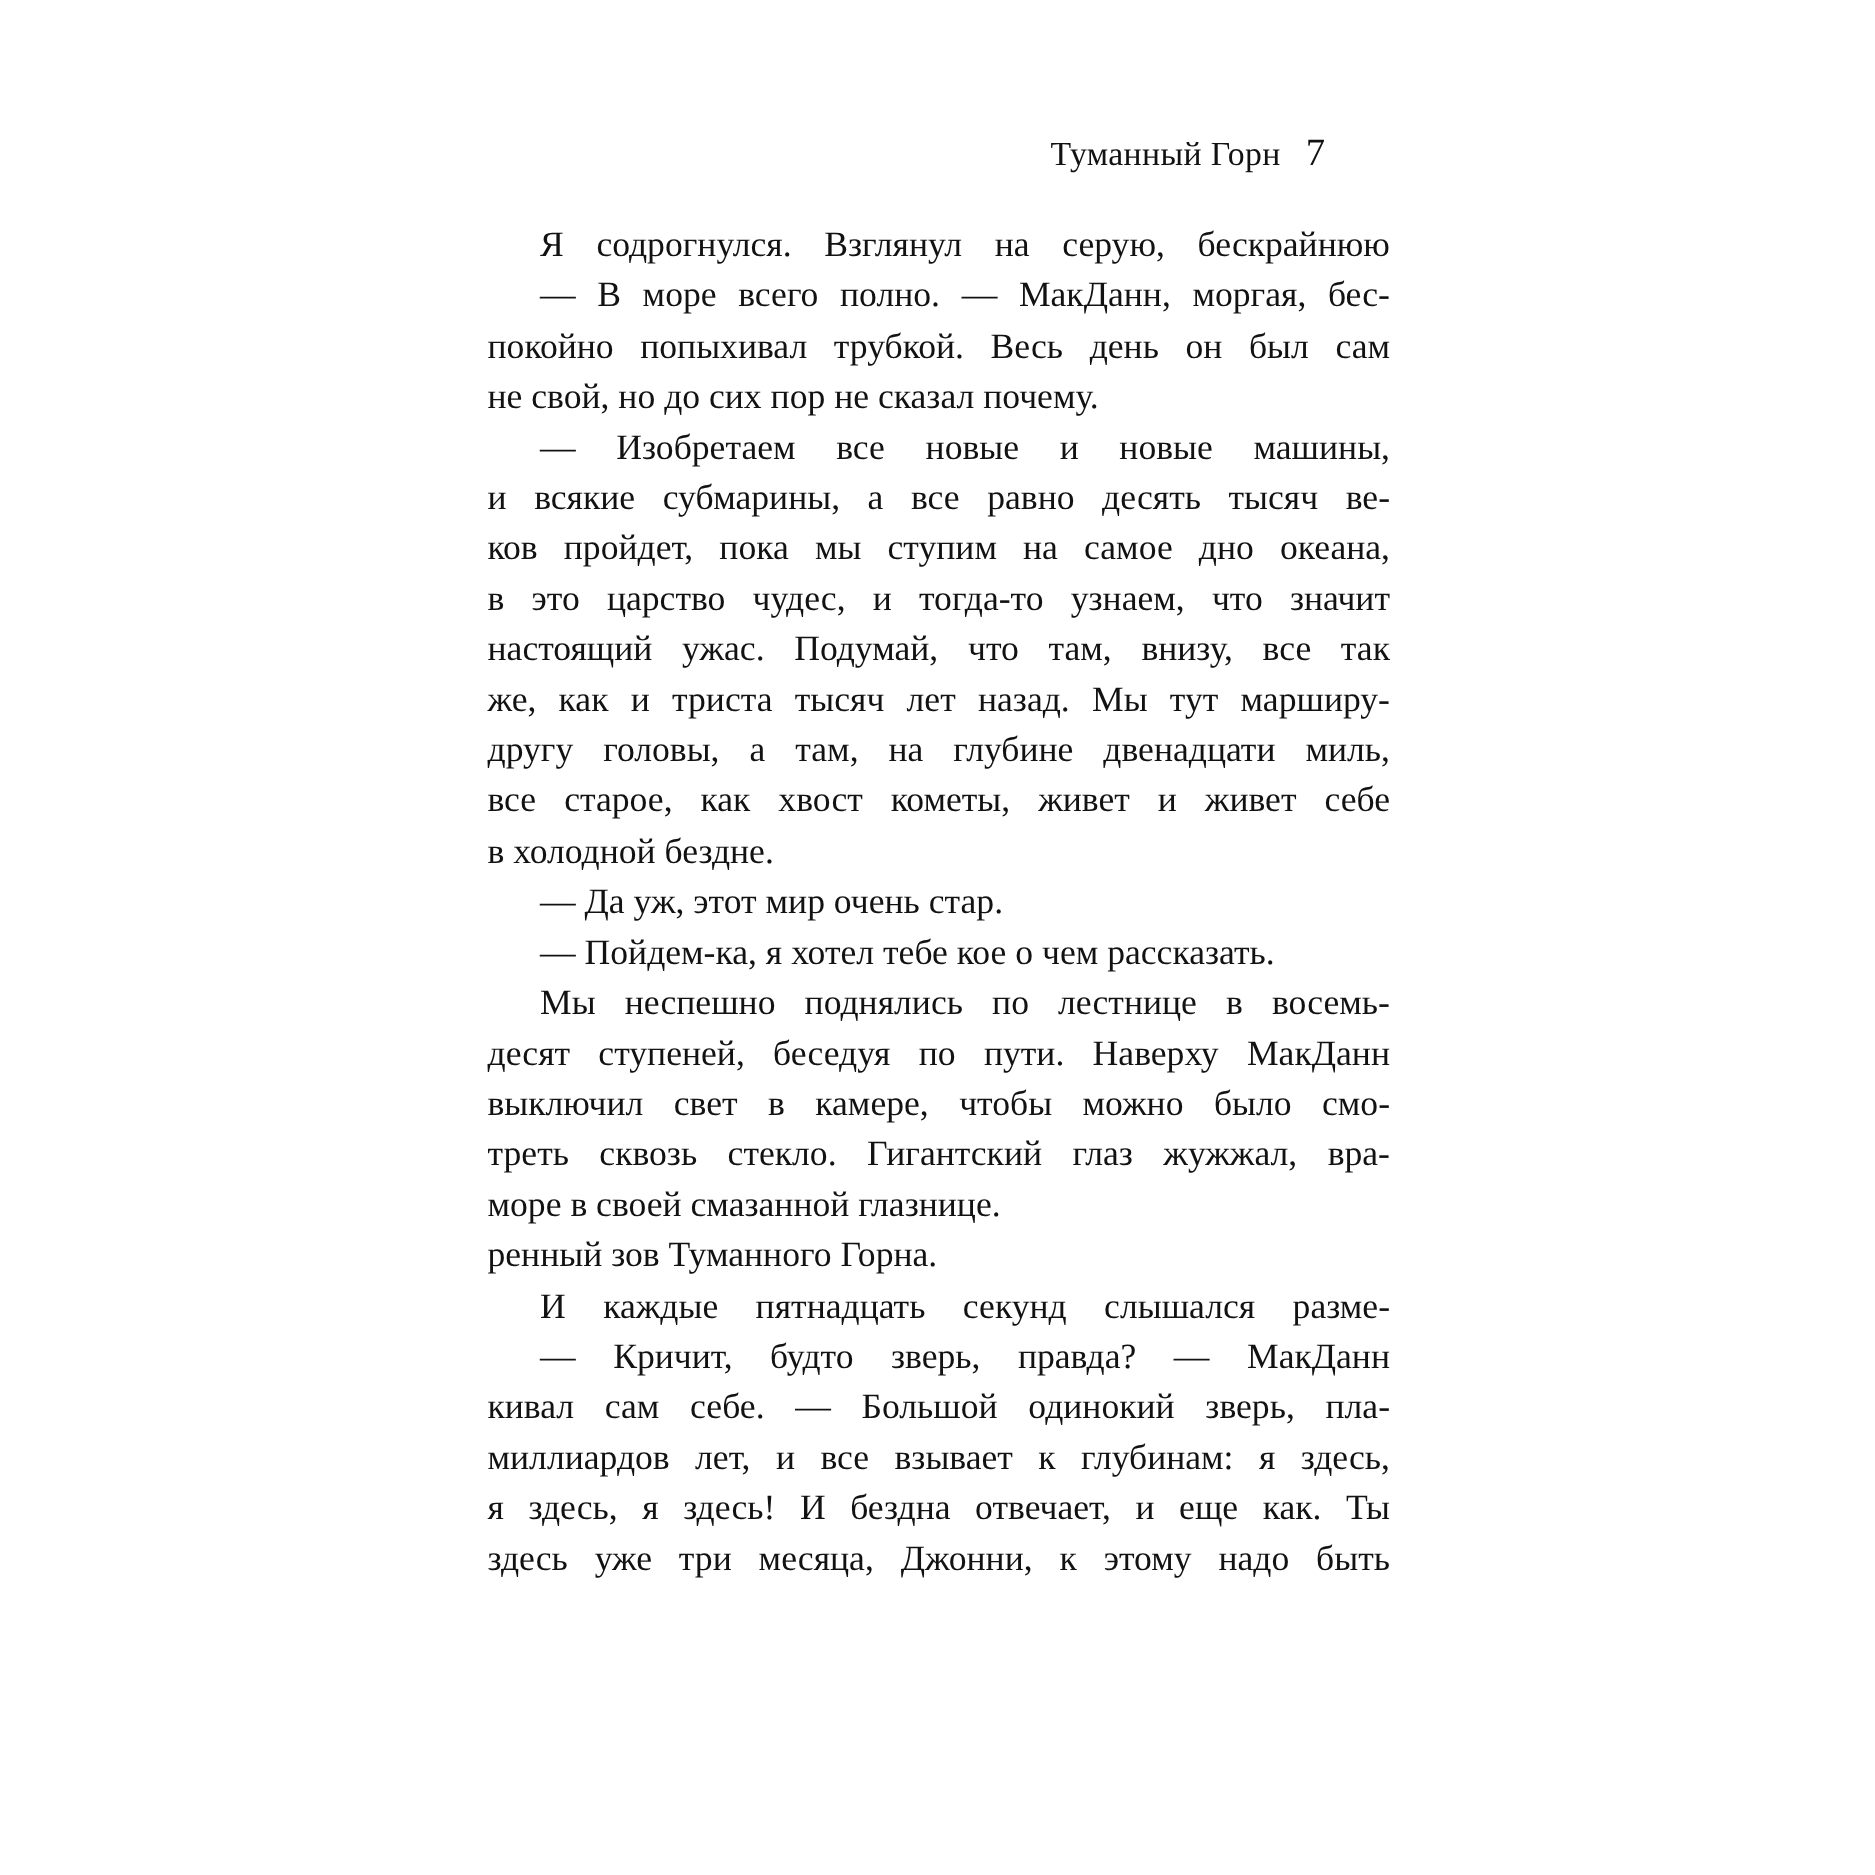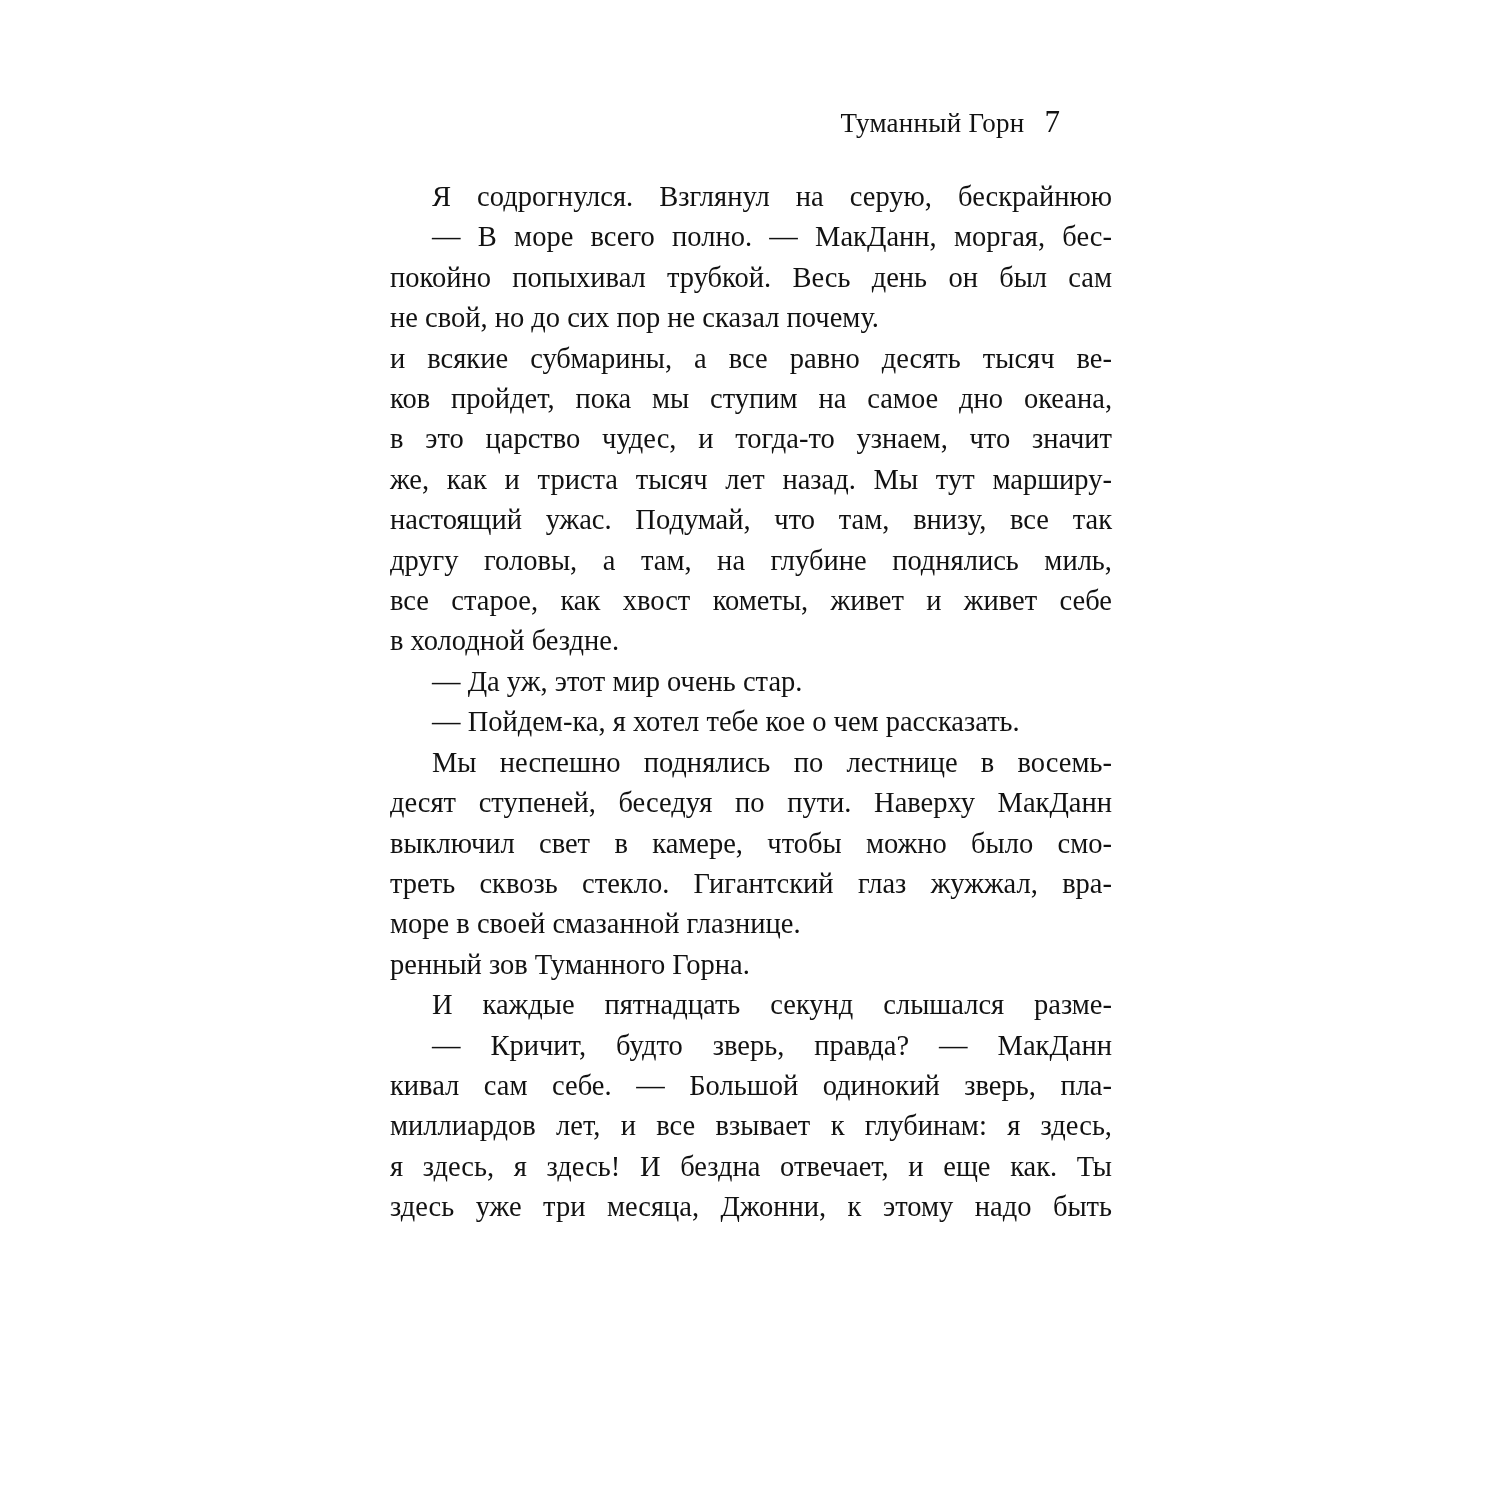--- a/index.html
+++ b/index.html
@@ -68,26 +68,27 @@
     <div class="text-block" id="text-block">
         <div class="para">
           <div class="line first">Я содрогнулся. Взглянул на серую, бескрайнюю</div>
         </div>
         <div class="para">
           <div class="line first">— В море всего полно. — МакДанн, моргая, бес-</div>
           <div class="line">покойно попыхивал трубкой. Весь день он был сам</div>
           <div class="line last">не свой, но до сих пор не сказал почему.</div>
         </div>
         <div class="para">
+          <div class="line first">— Изобретаем все новые и новые машины,</div>
           <div class="line">и всякие субмарины, а все равно десять тысяч ве-</div>
           <div class="line">ков пройдет, пока мы ступим на самое дно океана,</div>
           <div class="line">в это царство чудес, и тогда-то узнаем, что значит</div>
+          <div class="line">настоящий ужас. Подумай, что там, внизу, все так</div>
           <div class="line">же, как и триста тысяч лет назад. Мы тут марширу-</div>
-          <div class="line">настоящий ужас. Подумай, что там, внизу, все так</div>
-          <div class="line">другу головы, а там, на глубине поднялись миль,</div>
+          <div class="line">другу головы, а там, на глубине двенадцати миль,</div>
           <div class="line">все старое, как хвост кометы, живет и живет себе</div>
           <div class="line last">в холодной бездне.</div>
         </div>
         <div class="para">
           <div class="line first last">— Да уж, этот мир очень стар.</div>
         </div>
         <div class="para">
           <div class="line first last">— Пойдем-ка, я хотел тебе кое о чем рассказать.</div>
         </div>
         <div class="para">

